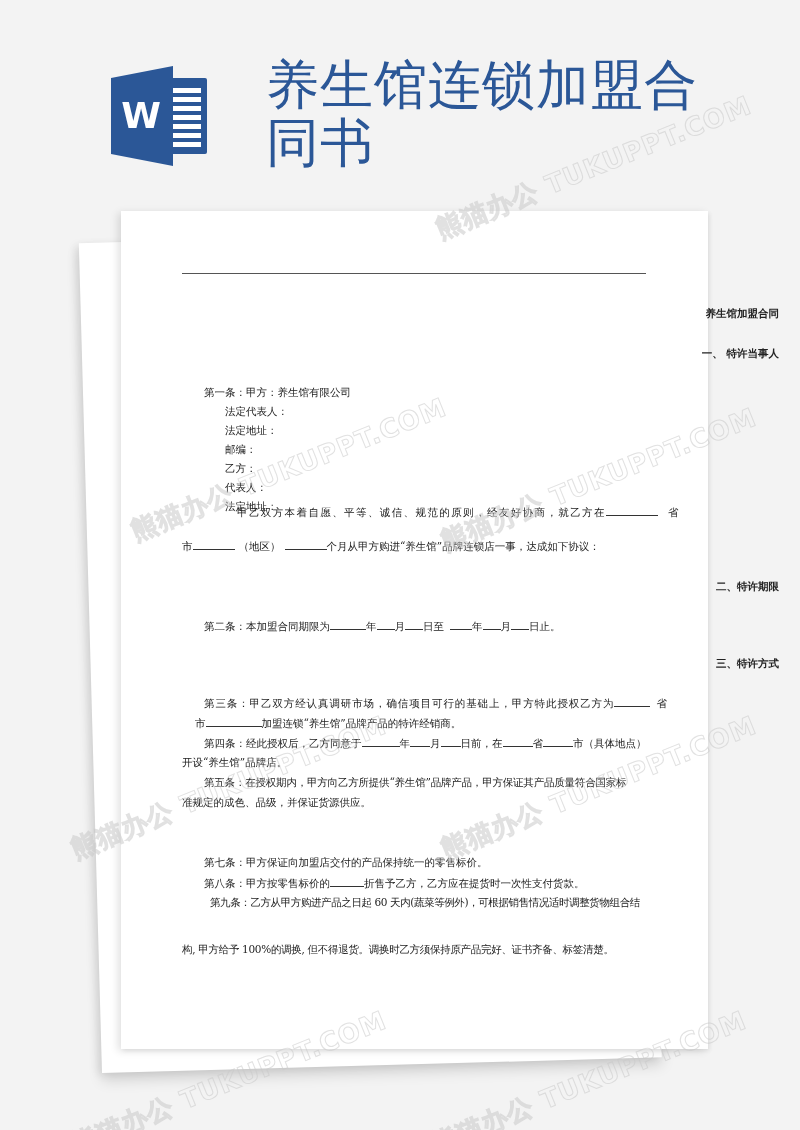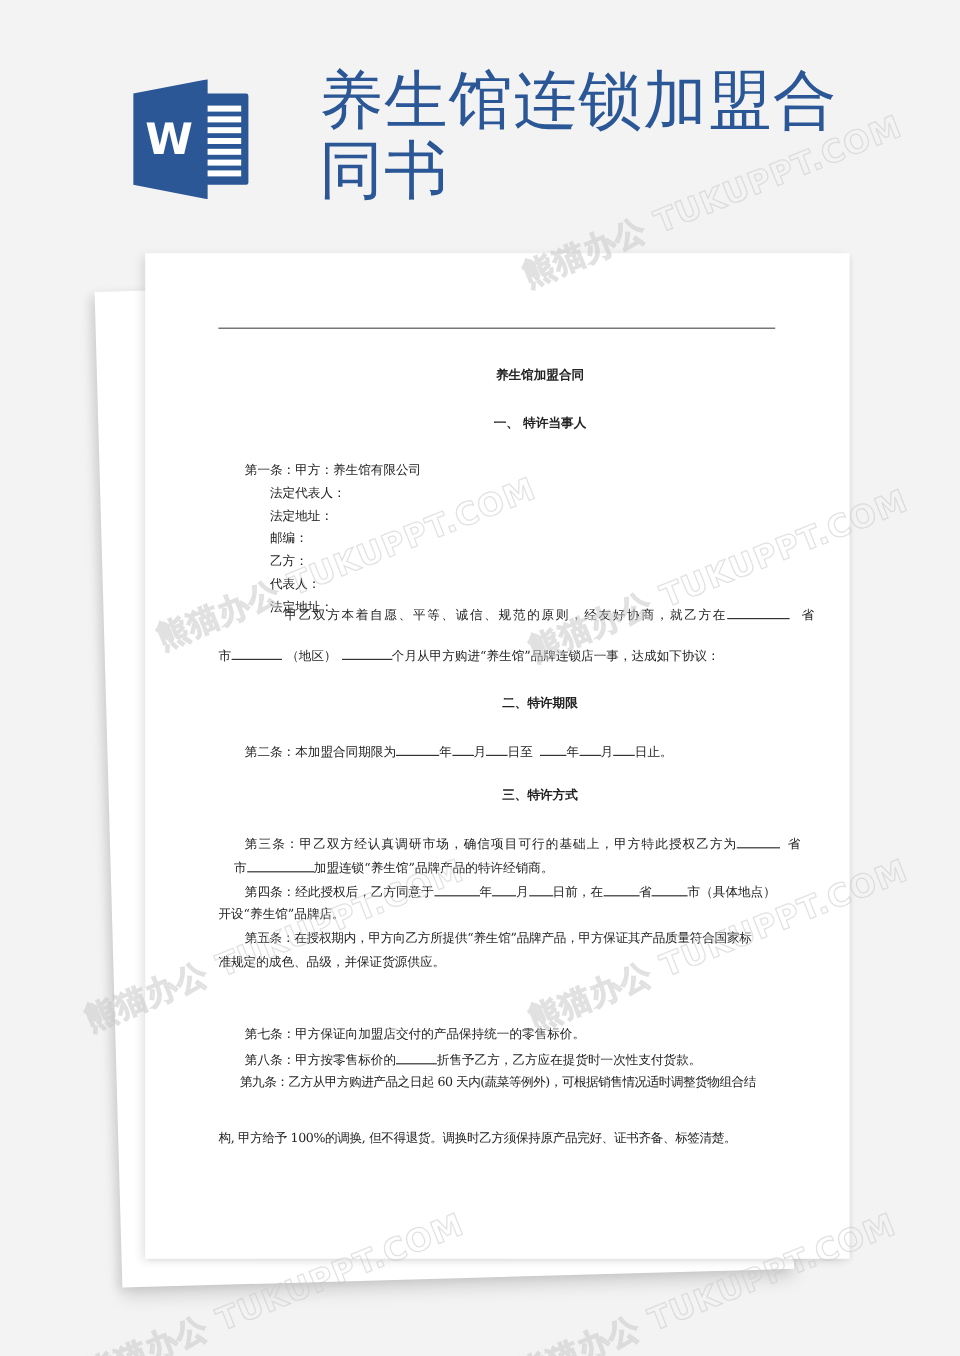--- a/index.html
+++ b/index.html
@@ -29,21 +29,21 @@
     background:#fff; transform:rotate(-1.6deg); transform-origin:left bottom;
     box-shadow:0 8px 14px rgba(0,0,0,0.13), -4px 2px 8px rgba(0,0,0,0.08);
   }
   .paper {
     position:absolute; left:121px; top:211px; width:587px; height:838px;
     background:#fff;
     box-shadow:-3px 2px 8px rgba(0,0,0,0.12), 2px 2px 4px rgba(0,0,0,0.06);
   }
   .rule { position:absolute; left:61px; top:62px; width:464px; height:1px; background:#555; }
   .c { position:absolute; font-size:10.5px; line-height:12px; white-space:nowrap; color:#222; }
-  .center { left:0; width:658px; text-align:center; font-weight:bold; }
+  .center { left:0; width:658px; text-align:right; font-weight:bold; }
   .blank { display:inline-block; border-bottom:1px solid #333; height:10px; vertical-align:baseline; }
 </style>
 </head>
 <body>
 
 <div class="header">
   <svg class="word-icon" viewBox="0 0 100 100">
     <rect x="38" y="12" width="58" height="76" rx="2" fill="#2b5797"></rect>
     <g fill="#fff">
       <rect x="55" y="22" width="35" height="5"></rect>
@@ -106,21 +106,21 @@
   <div class="c" style="left:83px; top:565px; letter-spacing:-0.2px;">第五条：在授权期内，甲方向乙方所提供“养生馆”品牌产品，甲方保证其产品质量符合国家标</div>
   <div class="c" style="left:61px; top:585px;">准规定的成色、品级，并保证货源供应。</div>
 
 
   <div class="c" style="left:83px; top:645px;">第七条：甲方保证向加盟店交付的产品保持统一的零售标价。</div>
 
   <div class="c" style="left:83px; top:665px;">
     <span>第八条：甲方按零售标价的</span><span class="blank" style="width:34px;"></span><span>折售予乙方，乙方应在提货时一次性支付货款。</span>
   </div>
 
-  <div class="c" style="left:79px; top:685px; letter-spacing:-0.4px;text-align:right;">第九条：乙方从甲方购进产品之日起 60 天内(蔬菜等例外)，可根据销售情况适时调整货物组合结</div>
+  <div class="c" style="left:89px; top:685px; letter-spacing:-0.4px;text-align:right;">第九条：乙方从甲方购进产品之日起 60 天内(蔬菜等例外)，可根据销售情况适时调整货物组合结</div>
   <div class="c" style="left:61px; top:732px; letter-spacing:-0.3px;">构, 甲方给予 100%的调换, 但不得退货。调换时乙方须保持原产品完好、证书齐备、标签清楚。</div>
 
 </div>
 
 <div class="watermark" style="left:425px; top:150px;">熊猫办公 TUKUPPT.COM</div>
 <div class="watermark" style="left:120px; top:452px;">熊猫办公 TUKUPPT.COM</div>
 <div class="watermark" style="left:430px; top:462px;">熊猫办公 TUKUPPT.COM</div>
 <div class="watermark" style="left:60px; top:770px;">熊猫办公 TUKUPPT.COM</div>
 <div class="watermark" style="left:430px; top:770px;">熊猫办公 TUKUPPT.COM</div>
 <div class="watermark" style="left:60px; top:1065px;">熊猫办公 TUKUPPT.COM</div>

